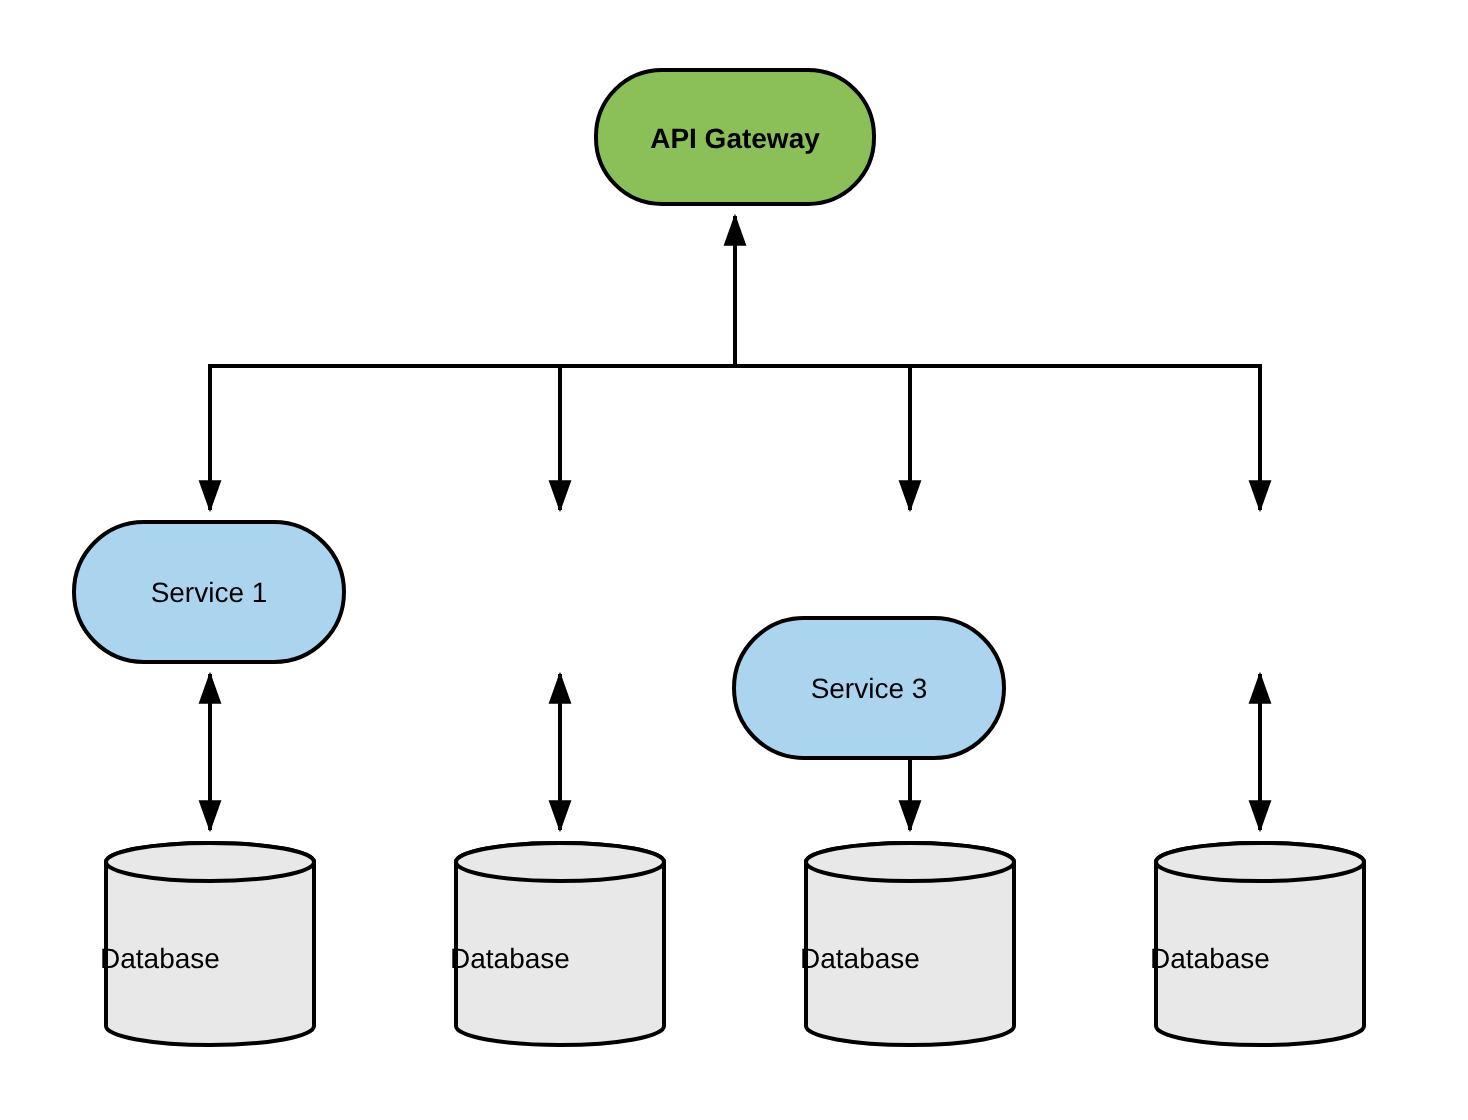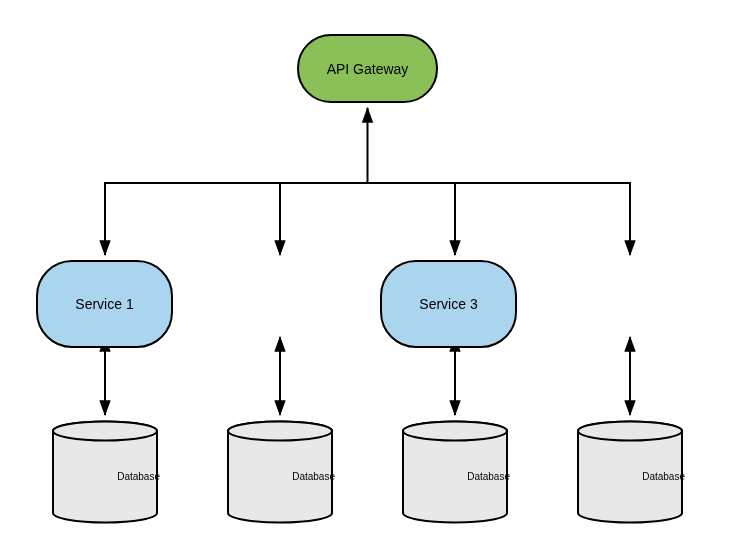--- a/index.html
+++ b/index.html
@@ -42,39 +42,40 @@
     color: #000000;
     text-align: center;
   }
   .gateway {
     left: 297px;
     top: 34px;
     width: 141px;
     height: 69px;
     border-radius: 34px;
     background: #8BBF57;
+    font-weight: bold;
   }
   .service {
     top: 260px;
     width: 137px;
-    height: 88px;
+    height: 72px;
     border-radius: 36px;
     background: #ABD4EE;
   }
   .service-1 { left: 36px; }
   .service-2 { left: 211px; }
-  .service-3 { left: 380px; }
+  .service-3 { left: 366px; margin-top: 48px; }
   .service-4 { left: 561px; }
   .db-label {
     position: absolute;
     width: 110px;
     top: 471px;
-    font-size: 10px;
+    font-size: 14px;
     color: #000000;
-    text-align: right;
+    text-align: left;
   }
   .db-label-1 { left: 50px; }
   .db-label-2 { left: 225px; }
   .db-label-3 { left: 400px; }
   .db-label-4 { left: 575px; }
 </style>
 </head>
 <body>
 
 <div class="canvas">

